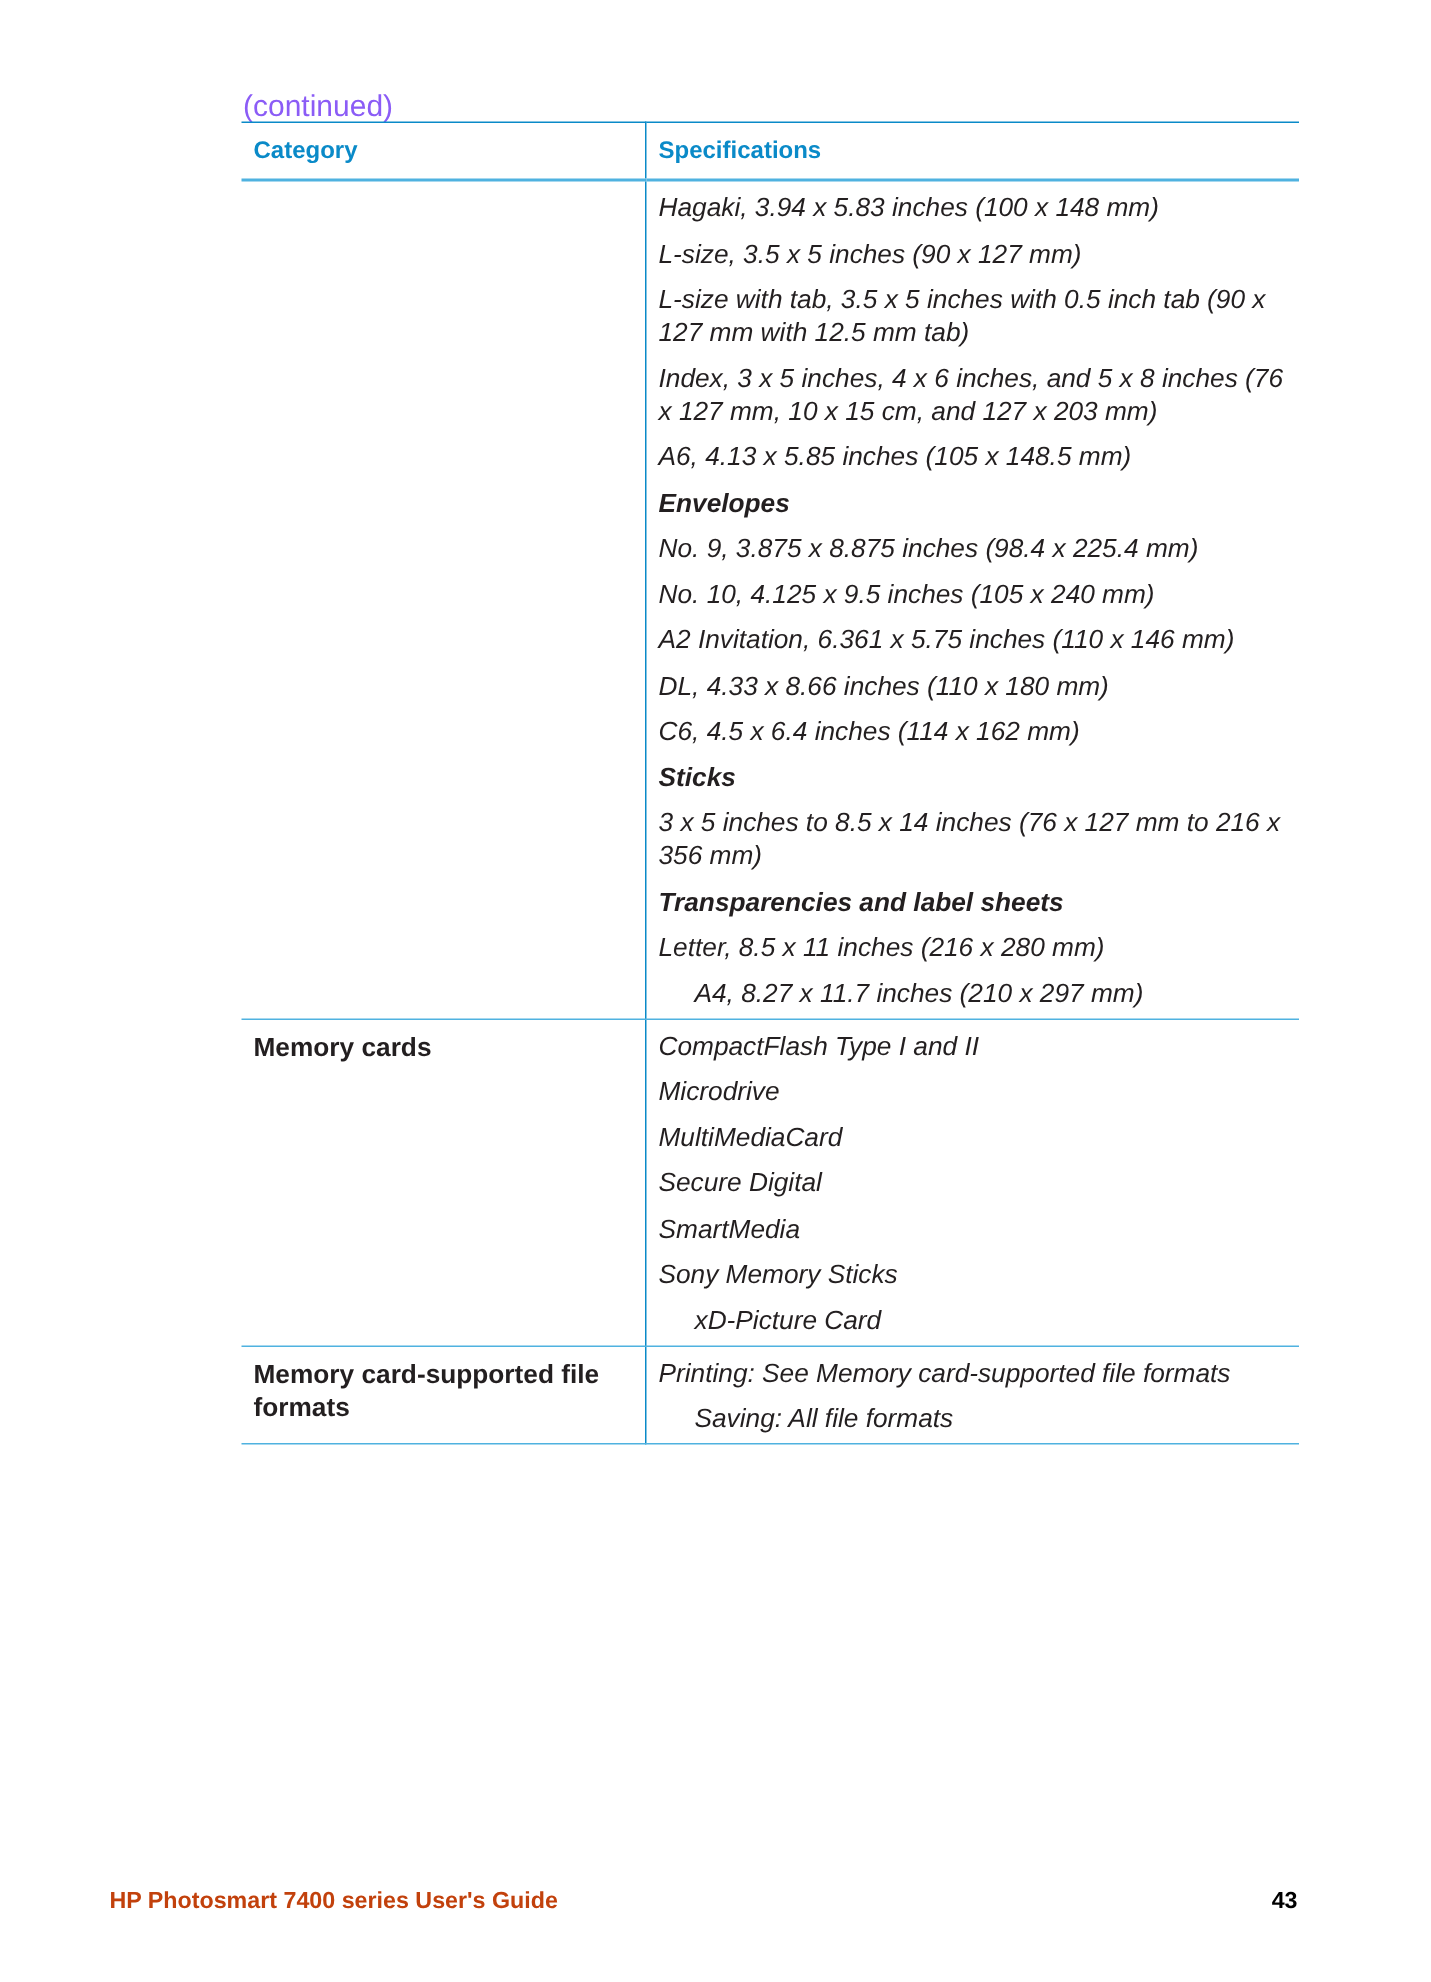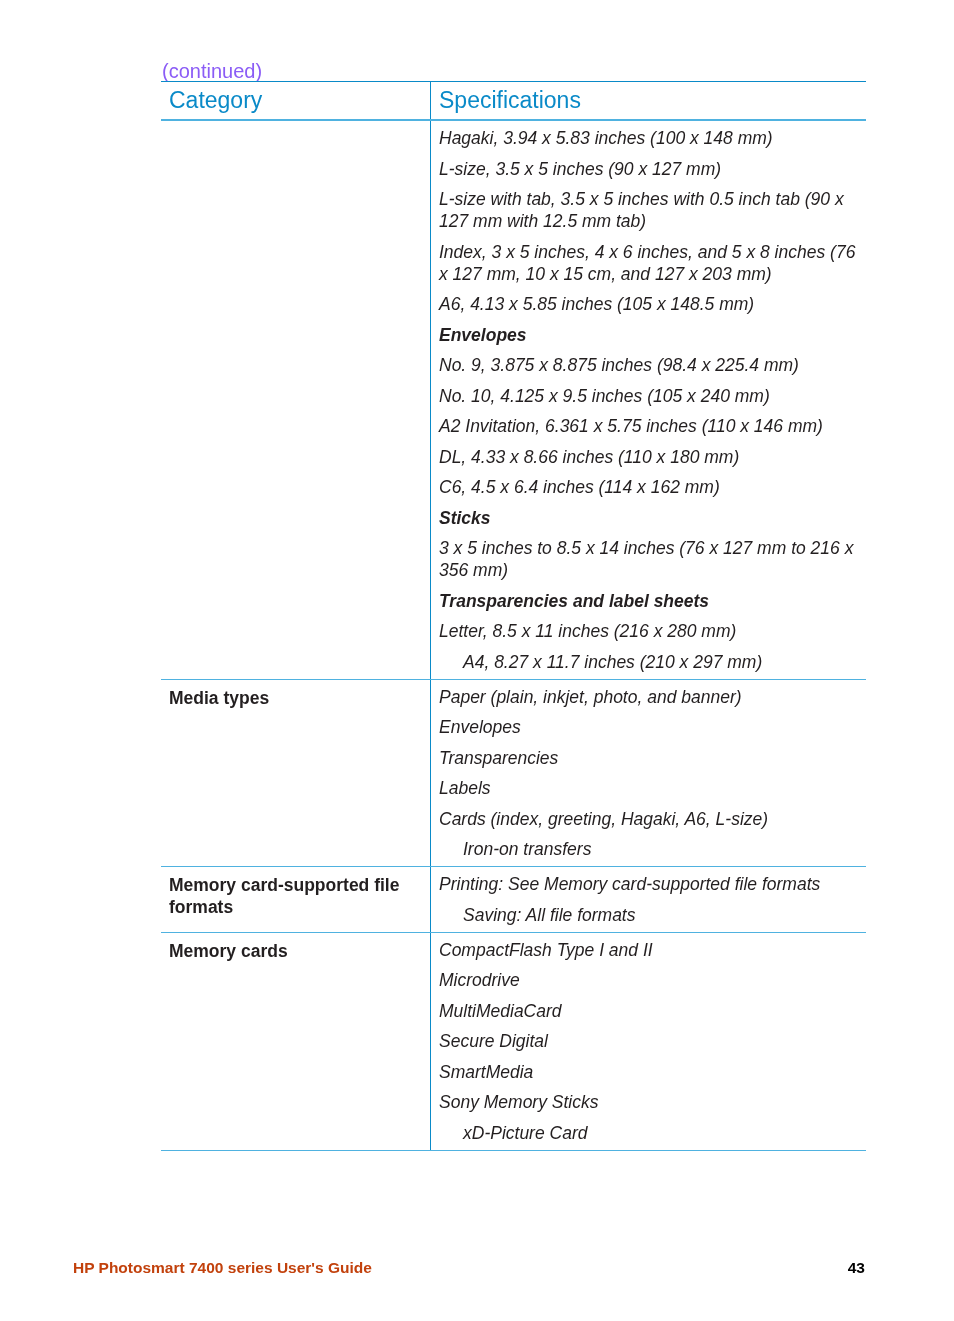--- a/index.html
+++ b/index.html
@@ -1,20 +1,20 @@
 <!DOCTYPE html>
 <html><head>
   <meta charset="utf-8">
   <style>
     html, body { margin: 0; padding: 0; background: #ffffff; }
     body { width: 954px; height: 1321px; position: relative; font-family: "Liberation Sans", sans-serif; color: #231f20; }
     .continued { position: absolute; left: 162px; top: 60px; font-size: 20px; color: #8b5cf6; }
     table.spec { position: absolute; left: 161px; top: 81px; width: 705px; border-collapse: collapse; }
     table.spec th, table.spec td { vertical-align: top; text-align: left; padding: 0; }
-    table.spec thead th { color: #0a8ac8; font-weight: normal; font-size: 23px; height: 37px; padding: 0 8px; vertical-align: middle; border-top: 1px solid #0a8ac8; border-bottom: 2px solid #4fb2e0; }
+    table.spec thead th { color: #0a8ac8; font-weight: bold; font-size: 16px; height: 37px; padding: 0 8px; vertical-align: middle; border-top: 1px solid #0a8ac8; border-bottom: 2px solid #4fb2e0; }
     table.spec thead th.cat { width: 253px; border-right: 1px solid #0a8ac8; }
     td.cat { width: 253px; border-right: 1px solid #0a8ac8; font-weight: bold; font-size: 17.5px; padding: 7px 8px 0 8px !important; line-height: 22px; }
     td.specs { padding: 6px 8px 6px 8px !important; font-style: italic; }
     tr.row td { border-bottom: 1px solid #4fb2e0; }
     .line { font-size: 17.5px; line-height: 22px; margin-bottom: 8.5px; }
     .line:last-child { margin-bottom: 0; margin-left: 24px; }
     .line.bold { font-weight: bold; }
     .footer-title { position: absolute; left: 73px; top: 1259px; font-size: 15.5px; font-weight: bold; color: #c2410c; }
     .footer-page { position: absolute; right: 89px; top: 1259px; font-size: 15.5px; font-weight: bold; color: #000000; }
   </style>
@@ -46,46 +46,35 @@
           <div class="line">DL, 4.33 x 8.66 inches (110 x 180 mm)</div>
           <div class="line">C6, 4.5 x 6.4 inches (114 x 162 mm)</div>
           <div class="line bold">Sticks</div>
           <div class="line">3 x 5 inches to 8.5 x 14 inches (76 x 127 mm to 216 x 356 mm)</div>
           <div class="line bold">Transparencies and label sheets</div>
           <div class="line">Letter, 8.5 x 11 inches (216 x 280 mm)</div>
           <div class="line">A4, 8.27 x 11.7 inches (210 x 297 mm)</div>
         </td>
       </tr>
       <tr class="row">
-        <td class="cat">Media types</td>
-        <td class="specs">
-          <div class="line">Paper (plain, inkjet, photo, and banner)</div>
-          <div class="line">Envelopes</div>
-          <div class="line">Transparencies</div>
-          <div class="line">Labels</div>
-          <div class="line">Cards (index, greeting, Hagaki, A6, L-size)</div>
-          <div class="line">Iron-on transfers</div>
-        </td>
-      </tr>
-      <tr class="row">
-        <td class="cat">Memory card-supported file formats</td>
-        <td class="specs">
-          <div class="line">Printing: See Memory card-supported file formats</div>
-          <div class="line">Saving: All file formats</div>
-        </td>
-      </tr>
-      <tr class="row">
         <td class="cat">Memory cards</td>
         <td class="specs">
           <div class="line">CompactFlash Type I and II</div>
           <div class="line">Microdrive</div>
           <div class="line">MultiMediaCard</div>
           <div class="line">Secure Digital</div>
           <div class="line">SmartMedia</div>
           <div class="line">Sony Memory Sticks</div>
           <div class="line">xD-Picture Card</div>
         </td>
       </tr>
+      <tr class="row">
+        <td class="cat">Memory card-supported file formats</td>
+        <td class="specs">
+          <div class="line">Printing: See Memory card-supported file formats</div>
+          <div class="line">Saving: All file formats</div>
+        </td>
+      </tr>
     </tbody>
 </table>
 
 <div class="footer-title">HP Photosmart 7400 series User's Guide</div>
 <div class="footer-page">43</div>
 
 </body></html>

